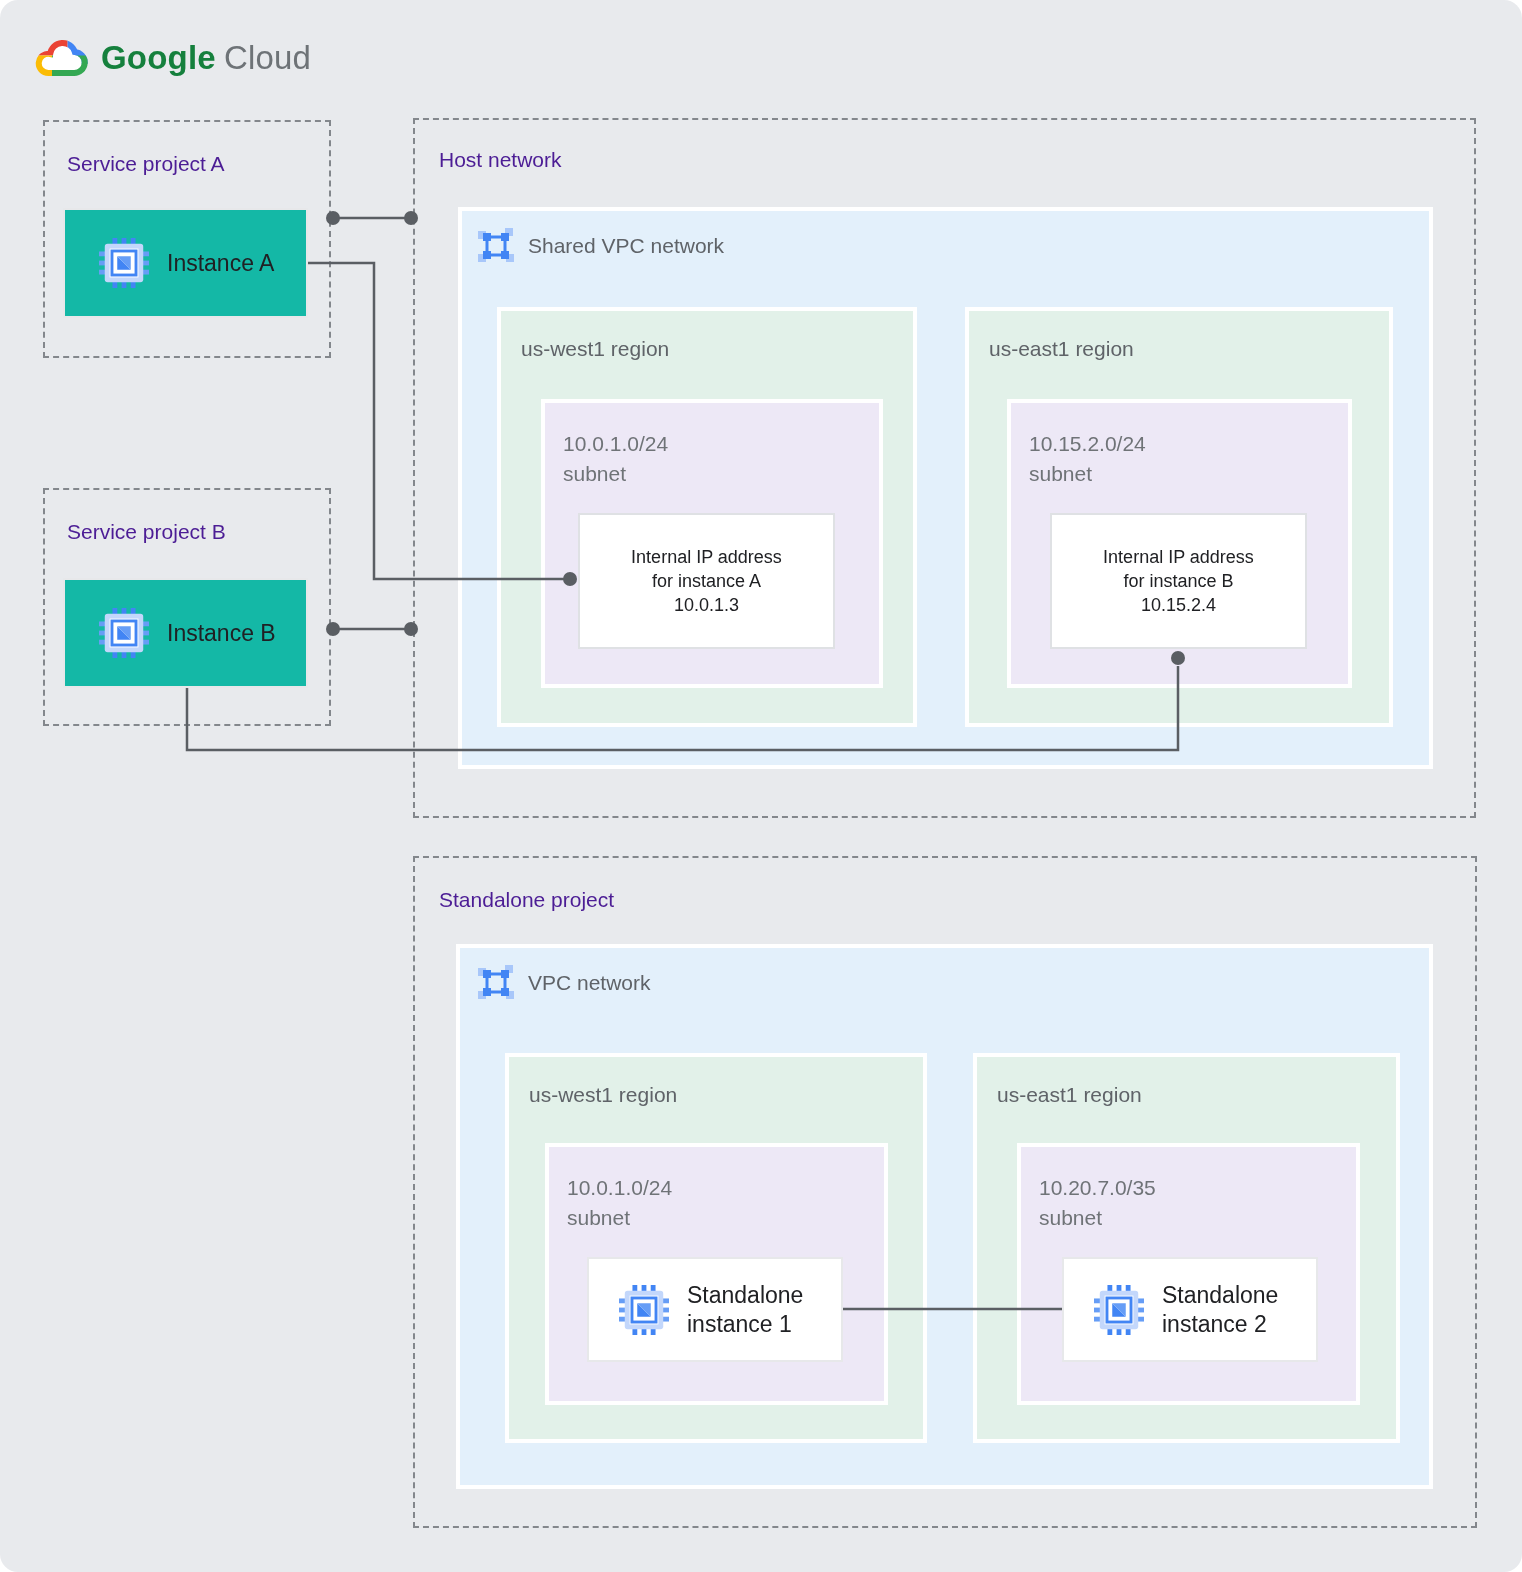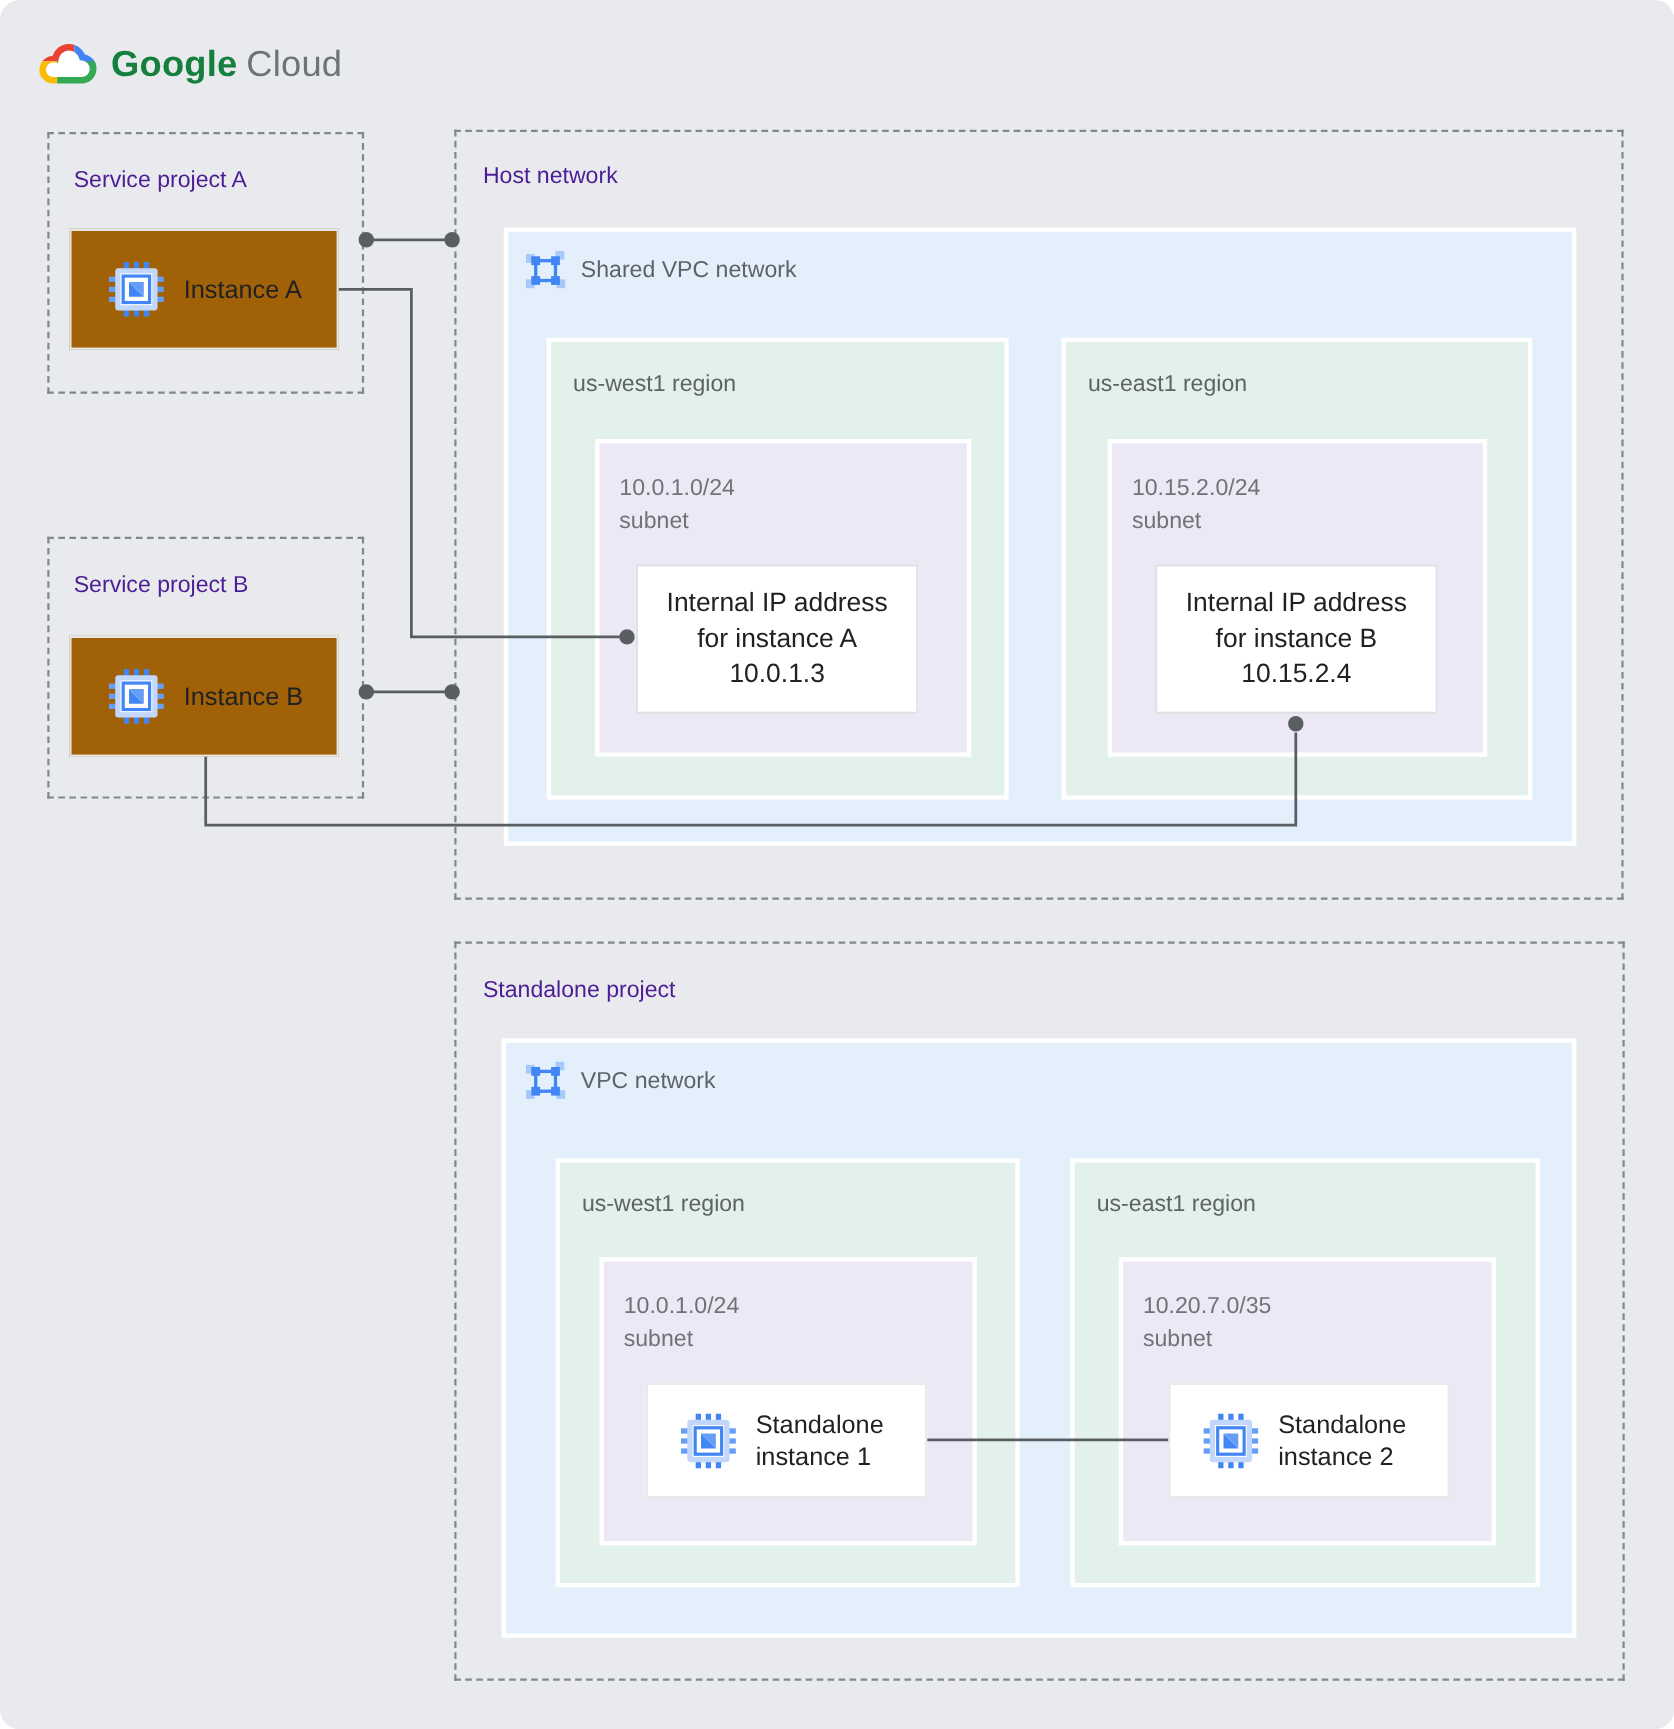--- a/index.html
+++ b/index.html
@@ -45,33 +45,33 @@
 
   .subnet { position:absolute; background:#EDE8F6; border:4px solid #ffffff; box-sizing:border-box; }
   .pw  { left:541px;  top:399px;  width:342px; height:289px; }
   .pe  { left:1007px; top:399px;  width:345px; height:289px; }
   .spw { left:545px;  top:1143px; width:343px; height:262px; }
   .spe { left:1017px; top:1143px; width:343px; height:262px; }
   .subnet-label { position:absolute; left:18px; top:26px; font-size:21px; color:#6F7377; line-height:1.45; }
 
   
   .inst-box {
-    position:absolute; width:245px; height:110px; background:#a16207;
+    position:absolute; width:245px; height:110px; background:#14b8a6;
     border:2px solid #E7E8EA; box-sizing:border-box;
     display:flex; align-items:center; padding-left:34px; gap:18px;
   }
   .inst-a { left:63px; top:208px; }
   .inst-b { left:63px; top:578px; }
   .inst-label { font-size:23px; color:#202124; line-height:1.22; }
 
   .ip-box {
     position:absolute; width:257px; height:136px; background:#ffffff;
     border:2px solid #DFE1E4; box-sizing:border-box;
     display:flex; align-items:center; justify-content:center; text-align:center;
-    font-size:24px; color:#202124; line-height:1.35;
+    font-size:18px; color:#202124; line-height:1.35;
   }
   .ipa { left:578px;  top:513px; }
   .ipb { left:1050px; top:513px; }
 
   .sa-inst {
     position:absolute; width:256px; height:105px; background:#ffffff;
     border:2px solid #E7E8EA; box-sizing:border-box;
     display:flex; align-items:center; padding-left:30px; gap:18px;
   }
   .si1 { left:587px;  top:1257px; }

